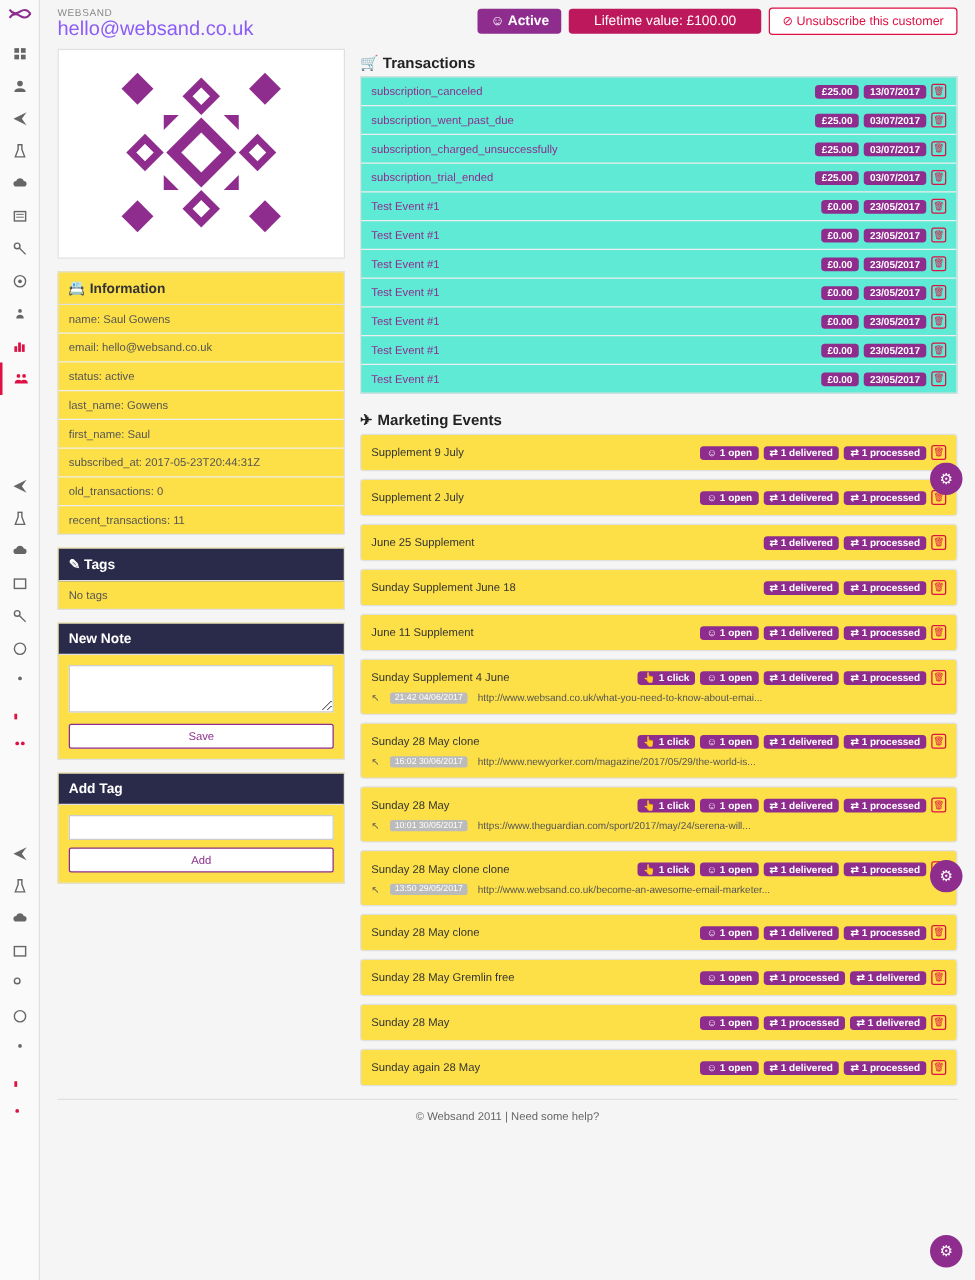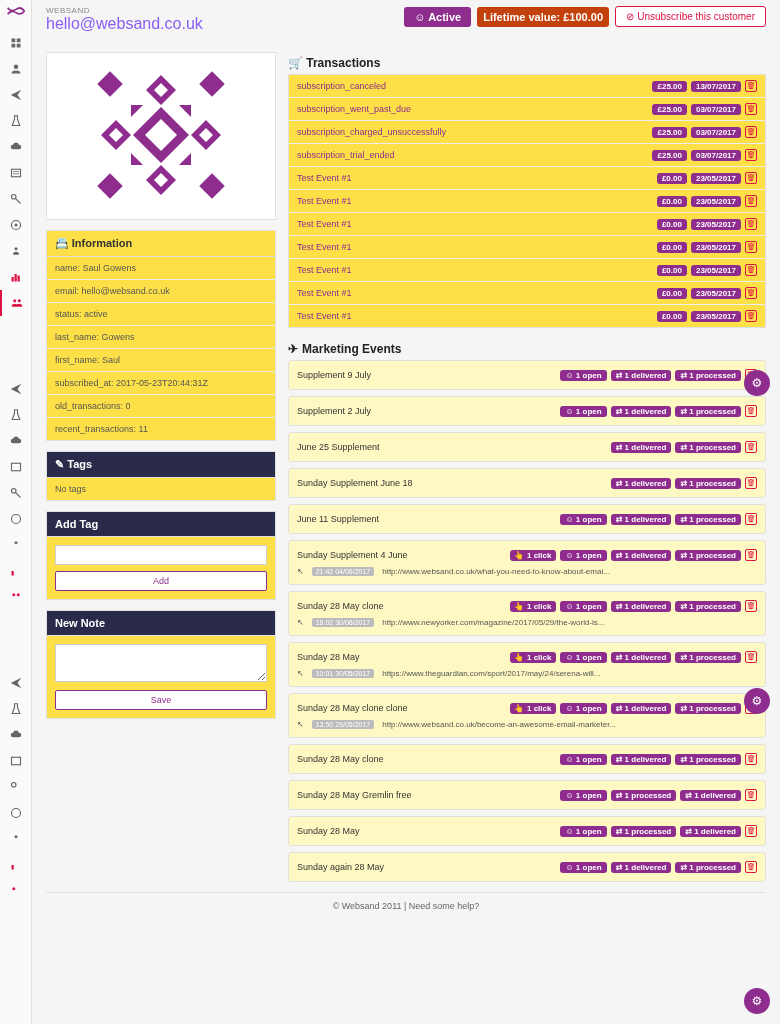--- a/index.html
+++ b/index.html
@@ -4,51 +4,51 @@
 <style>
 *{box-sizing:border-box;margin:0;padding:0}
 body{font-family:-apple-system,BlinkMacSystemFont,"Segoe UI",Arial,sans-serif;font-size:10px;background:#f5f5f5;color:#333;width:780px}
 .app{display:flex;min-height:1024px}
 .sidebar{width:32px;background:#fafafa;border-right:1px solid #e0e0e0;display:flex;flex-direction:column;align-items:center;padding-top:6px}
 .logo{width:20px;height:16px;color:#8e2d8e;margin-bottom:8px}
 .nav-icon{width:32px;height:26px;display:flex;align-items:center;justify-content:center;color:#666;cursor:pointer}
 .nav-icon.active{color:#d14;border-left:2px solid #d14}
 .nav-icon svg{width:12px;height:12px}
 .main{flex:1;padding:6px 14px 0}
-.header{display:flex;justify-content:space-between;align-items:flex-start;margin-bottom:19px}
+.header{display:flex;justify-content:space-between;align-items:flex-start;margin-bottom:6px}
 .brand{font-size:8px;color:#888;letter-spacing:0.5px}
 .email-title{font-size:16px;font-weight:400;color:#8b5cf6}
 .header-right{display:flex;gap:6px;align-items:center}
 .badge-active{background:#8e2d8e;color:#fff;padding:4px 10px;border-radius:3px;font-size:11px;font-weight:600}
-.badge-ltv{background:#c2410c;color:#fff;padding:4px 6px;border-radius:3px;font-size:11px;font-weight:700}
+.badge-ltv{background:#be185d;color:#fff;padding:4px 20px;border-radius:3px;font-size:11px;font-weight:400}
 .btn-unsub{border:1px solid #d14;color:#d14;background:#fff;padding:4px 10px;border-radius:3px;font-size:10px;cursor:pointer}
 .content{display:flex;gap:12px}
 .col-left{width:230px;display:flex;flex-direction:column;gap:10px}
 .col-right{flex:1;display:flex;flex-direction:column;gap:10px}
 .avatar-box{border:1px solid #e0e0e0;background:#fff;padding:12px;display:flex;justify-content:center;height:168px}
 .avatar-box svg{width:140px;height:140px}
 .panel{border:1px solid #e0e0e0;background:#fde047}
 .panel-h{padding:6px 8px;font-size:11px;font-weight:600;border-bottom:1px solid #e0e0e0}
 .panel-h.dark{background:#2a2a4a;color:#fff}
 .info-row{padding:6px 8px;font-size:9px;border-bottom:1px solid #eee;color:#555}
 .info-row:last-child{border-bottom:none}
 .tags-body{padding:6px 8px;font-size:9px;color:#555}
 .addtag-body,.note-body{padding:8px}
 .addtag-body input{width:100%;border:1px solid #ccc;padding:4px;font-size:9px;margin-bottom:6px}
 .note-body textarea{width:100%;border:1px solid #ccc;padding:4px;font-size:9px;height:38px;resize:vertical;margin-bottom:6px}
 .btn-wide{width:100%;background:#fff;border:1px solid #8e2d8e;color:#8e2d8e;padding:4px;font-size:9px;cursor:pointer;border-radius:2px}
 .section-h{font-size:12px;font-weight:600;padding:4px 0;color:#222;display:flex;align-items:center;gap:4px}
-.tx-list{border:1px solid #e0e0e0;background:#fde047}
+.tx-list{border:1px solid #e0e0e0;background:#5eead4}
 .tx-row{display:flex;justify-content:space-between;align-items:center;padding:5px 8px;border-bottom:1px solid #eee;font-size:9px}
 .tx-row:last-child{border-bottom:none}
 .tx-name{color:#8e2d8e}
 .tx-right{display:flex;gap:4px;align-items:center}
 .pill{background:#8e2d8e;color:#fff;padding:1px 5px;border-radius:3px;font-size:8px;font-weight:600}
 .trash{width:12px;height:12px;border:1px solid #d14;border-radius:2px;display:flex;align-items:center;justify-content:center;color:#d14;cursor:pointer;font-size:7px}
-.evt{border:1px solid #e0e0e0;background:#fef9c3;border-radius:3px;padding:8px}
+.evt{border:1px solid #e0e0e0;background:#fde047;border-radius:3px;padding:8px}
 .evt-top{display:flex;justify-content:space-between;align-items:center}
 .evt-title{font-size:9px;color:#333}
 .evt-badges{display:flex;gap:4px;align-items:center}
 .evt-link{display:flex;gap:8px;align-items:center;margin-top:6px;font-size:8px;color:#555}
 .ts{background:#bbb;color:#fff;padding:1px 4px;border-radius:2px;font-size:7px}
 .help-fab{position:fixed;right:10px;width:26px;height:26px;background:#8e2d8e;border-radius:50%;display:flex;align-items:center;justify-content:center;color:#fff;font-size:12px}
 .footer{text-align:center;font-size:9px;color:#666;padding:8px;border-top:1px solid #e0e0e0;margin-top:10px}
 </style>
 </head>
 <body>
@@ -272,34 +272,34 @@
               <div class="info-row">recent_transactions: 11</div>
             </div>
         </div>
 
         <div class="panel">
           <div class="panel-h dark">✎ Tags</div>
           <div class="tags-body">No tags</div>
         </div>
 
         <div class="panel">
+          <div class="panel-h dark">New Note</div>
+          <div class="note-body">
+            <textarea style=""></textarea>
+            <button class="btn-wide">Save</button>
+          </div>
+        </div>
+
+        <div class="panel">
           <div class="panel-h dark">Add Tag</div>
           <div class="addtag-body">
             <input type="text" style="">
             <button class="btn-wide">Add</button>
           </div>
         </div>
-
-        <div class="panel">
-          <div class="panel-h dark">New Note</div>
-          <div class="note-body">
-            <textarea style=""></textarea>
-            <button class="btn-wide">Save</button>
-          </div>
-        </div>
       </div>
 
       <div class="col-right">
         <div>
           <div class="section-h">🛒 Transactions</div>
           <div class="tx-list" id="tx-list">
               <div class="tx-row">
                 <span class="tx-name">subscription_canceled</span>
                 <span class="tx-right">
                   <span class="pill">£25.00</span>

